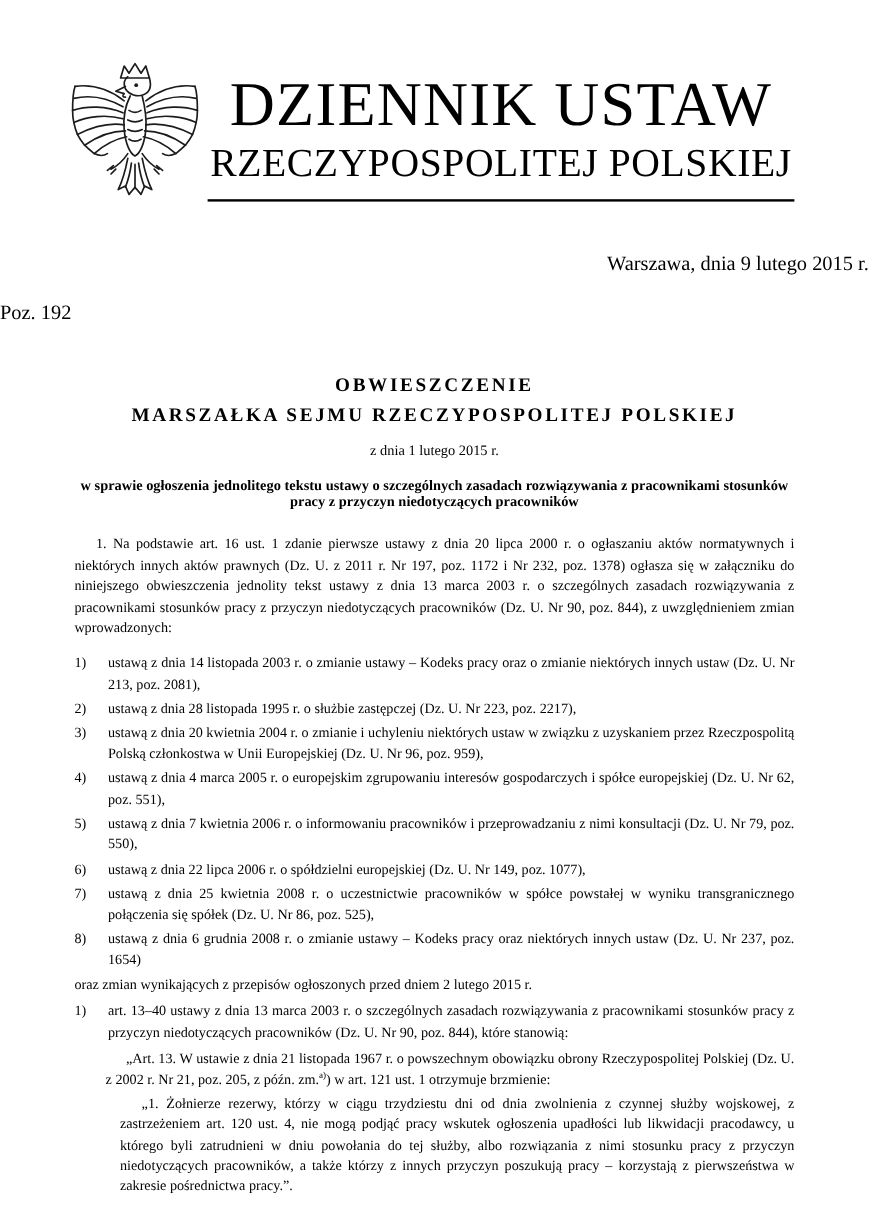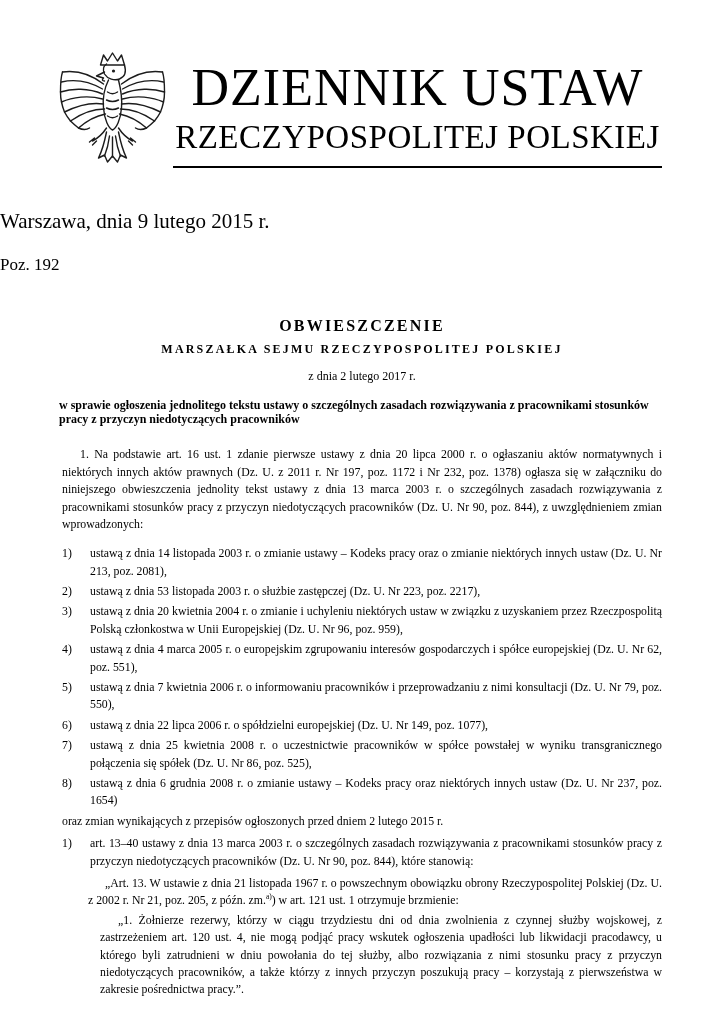--- a/index.html
+++ b/index.html
@@ -10,26 +10,26 @@
   .page { position:relative; width:724px; height:1024px; }
 
   
   .masthead { display:flex; align-items:flex-start; padding:50px 62px 0 56px; }
   .emblem { width:113px; flex:0 0 113px; }
   .mast-titles { flex:1; text-align:center; border-bottom:2.5px solid #000; padding-bottom:12px; margin-left:4px; }
   .mast-title { font-size:52px; line-height:1.0; letter-spacing:1px; margin-top:12px; white-space:nowrap; }
   .mast-subtitle { font-size:33px; line-height:1.0; letter-spacing:0.5px; margin-top:7px; white-space:nowrap; }
 
   
-  .dateline { text-align:left; font-size:21px; margin-top:33px; }
+  .dateline { text-align:right; font-size:17px; margin-top:33px; }
   .poz { text-align:left; font-size:17px; margin-top:21px; }
   .notice-type { text-align:center; font-size:16px; font-weight:bold; letter-spacing:2.2px; margin-top:42px; }
-  .notice-issuer { text-align:center; font-size:12px; font-weight:bold; letter-spacing:2.2px; margin-top:7px; }
+  .notice-issuer { text-align:center; font-size:16px; font-weight:bold; letter-spacing:2.2px; margin-top:7px; }
   .notice-date { text-align:center; font-size:12px; margin-top:12px; }
-  .notice-subject { font-size:12px; font-weight:bold; margin:14px auto 0 auto; width:606px; line-height:1.18; }
+  .notice-subject { text-align:center; font-size:12px; font-weight:bold; margin:14px auto 0 auto; width:606px; line-height:1.18; }
 
   
   .doc-body { width:600px; margin:0 62px; font-size:11.8px; line-height:17.4px; text-align:justify; }
   .para { text-indent:18px; margin-top:14px; }
   .list { margin-top:3px; }
   .list-item { position:relative; padding-left:28px; margin-top:3px; }
   .list-item .num { position:absolute; left:0; top:0; }
   .tail { margin-top:3px; }
   .quote-l1 { margin-left:26px; text-indent:17px; margin-top:5px; }
   .quote-l2 { margin-left:38px; text-indent:18px; margin-top:2px; }
@@ -77,35 +77,35 @@
       <div class="mast-title">DZIENNIK USTAW</div>
       <div class="mast-subtitle">RZECZYPOSPOLITEJ POLSKIEJ</div>
     </div>
   </header>
 
   <div class="dateline">Warszawa, dnia 9 lutego 2015 r.</div>
   <div class="poz">Poz. 192</div>
 
   <div class="notice-type">OBWIESZCZENIE</div>
   <div class="notice-issuer">MARSZAŁKA SEJMU RZECZYPOSPOLITEJ POLSKIEJ</div>
-  <div class="notice-date">z dnia 2 lutego 2017 r.</div>
+  <div class="notice-date">z dnia 1 lutego 2015 r.</div>
   <div class="notice-subject">w sprawie ogłoszenia jednolitego tekstu ustawy o szczególnych zasadach rozwiązywania z pracownikami stosunków pracy z przyczyn niedotyczących pracowników</div>
 
   <main class="doc-body">
 
     <p class="para" style="margin-top:20px;">1. Na podstawie art. 16 ust. 1 zdanie pierwsze ustawy z dnia 20 lipca 2000 r. o ogłaszaniu aktów normatywnych i niektórych innych aktów prawnych (Dz. U. z 2011 r. Nr 197, poz. 1172 i Nr 232, poz. 1378) ogłasza się w załączniku do niniejszego obwieszczenia jednolity tekst ustawy z dnia 13 marca 2003 r. o szczególnych zasadach rozwiązywania z pracownikami stosunków pracy z przyczyn niedotyczących pracowników (Dz. U. Nr 90, poz. 844), z uwzględnieniem zmian wprowadzonych:</p>
 
     <div class="list">
       <div class="list-item">
         <span class="num">1)</span>
         <span>ustawą z dnia 14 listopada 2003 r. o zmianie ustawy – Kodeks pracy oraz o zmianie niektórych innych ustaw (Dz. U. Nr 213, poz. 2081),</span>
       </div>
       <div class="list-item">
         <span class="num">2)</span>
-        <span>ustawą z dnia 53 listopada 2003 r. o służbie zastępczej (Dz. U. Nr 223, poz. 2217),</span>
+        <span>ustawą z dnia 28 listopada 1995 r. o służbie zastępczej (Dz. U. Nr 223, poz. 2217),</span>
       </div>
       <div class="list-item">
         <span class="num">3)</span>
         <span>ustawą z dnia 20 kwietnia 2004 r. o zmianie i uchyleniu niektórych ustaw w związku z uzyskaniem przez Rzeczpospolitą Polską członkostwa w Unii Europejskiej (Dz. U. Nr 96, poz. 959),</span>
       </div>
       <div class="list-item">
         <span class="num">4)</span>
         <span>ustawą z dnia 4 marca 2005 r. o europejskim zgrupowaniu interesów gospodarczych i spółce europejskiej (Dz. U. Nr 62, poz. 551),</span>
       </div>
       <div class="list-item">

